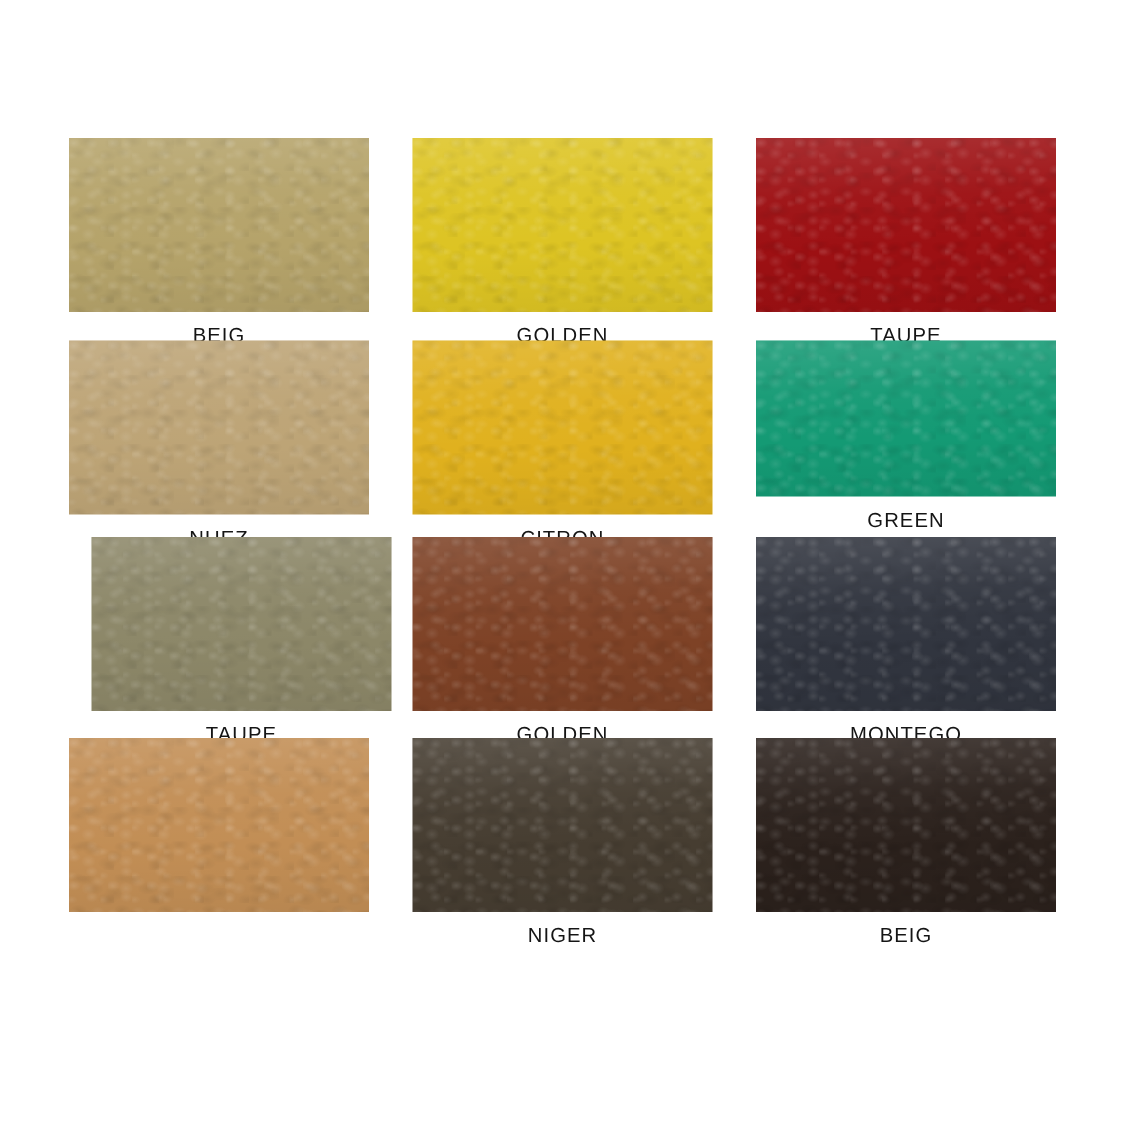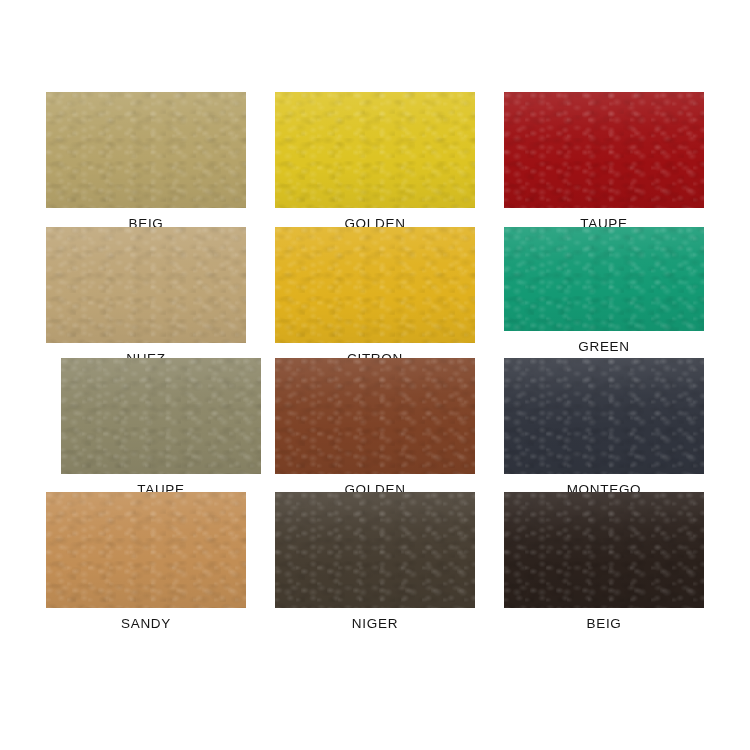--- a/index.html
+++ b/index.html
@@ -135,21 +135,20 @@
       <div class="swatch-cell" style="grid-area: 5 / 3;">
         <div class="swatch-chip" style="background-color: rgb(126, 66, 38);"></div>
         <div class="swatch-label">GOLDEN</div>
       </div>
       <div class="swatch-cell" style="grid-area: 5 / 5;">
         <div class="swatch-chip" style="background-color: rgb(49, 53, 63);"></div>
         <div class="swatch-label">MONTEGO</div>
       </div>
       <div class="swatch-cell" style="grid-area: 7 / 1;">
         <div class="swatch-chip" style="background-color: rgb(194, 142, 85);"></div>
-        <div class="swatch-label">SANDY</div>
       </div>
       <div class="swatch-cell" style="grid-area: 7 / 3;">
         <div class="swatch-chip" style="background-color: rgb(70, 61, 49);"></div>
         <div class="swatch-label">NIGER</div>
       </div>
       <div class="swatch-cell" style="grid-area: 7 / 5;">
         <div class="swatch-chip" style="background-color: rgb(43, 33, 28);"></div>
         <div class="swatch-label">BEIG</div>
       </div>
     </div>

